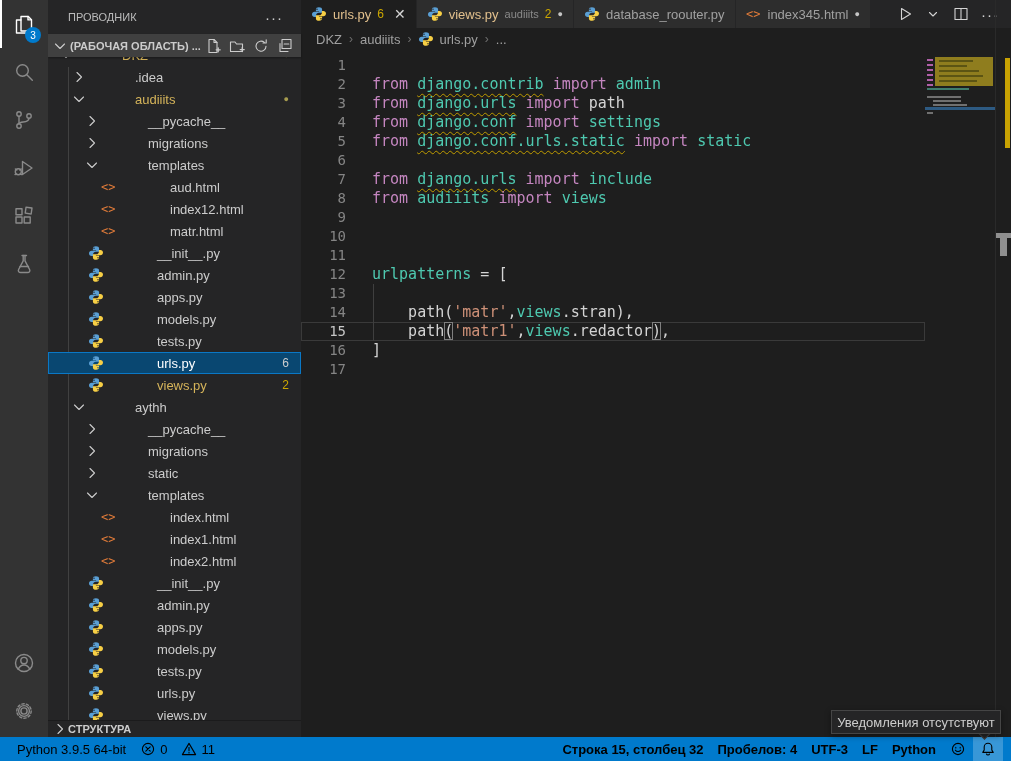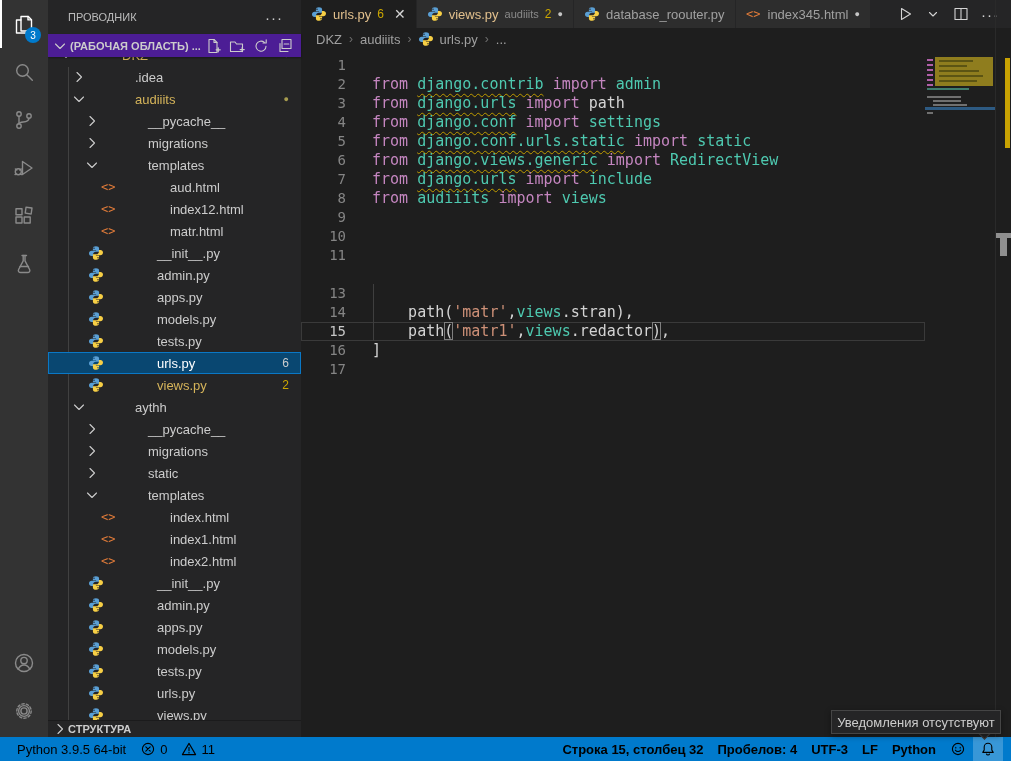--- a/index.html
+++ b/index.html
@@ -14,21 +14,21 @@
   .ab-item.active { color:#ffffff; box-shadow:inset 2px 0 0 #ffffff; }
   .ab-badge { position:absolute; right:7px; bottom:5px; background:#007acc; color:#fff; border-radius:50%;
               width:16px; height:16px; font-size:10px; display:flex; align-items:center; justify-content:center; }
   .ab-bottom { position:absolute; bottom:2px; left:0; }
 
   
   .sidebar { position:absolute; left:48px; top:0; width:253px; height:737px; background:#252526; color:#cccccc; z-index:2; }
   .sb-title { height:34px; display:flex; align-items:center; padding:0 18px 0 20px; font-size:11px; color:#bbbbbb; }
   .sb-title-dots { margin-left:auto; color:#cccccc; font-size:15px; letter-spacing:1px; cursor:pointer; }
   .sb-section { height:23px; display:flex; align-items:center; font-size:11px; font-weight:bold; color:#cccccc;
-                padding:0 8px 0 4px; background:#4c1d95; box-shadow:0 1px 2px rgba(0,0,0,.35); position:relative; z-index:2;}
+                padding:0 8px 0 4px; background:#404040; box-shadow:0 1px 2px rgba(0,0,0,.35); position:relative; z-index:2;}
   .sb-section .lbl { margin-left:2px; white-space:nowrap; overflow:hidden; }
   .sb-actions { margin-left:auto; display:flex; gap:8px; color:#cccccc; }
   .sb-actions .ico { cursor:pointer; }
   .tree { position:absolute; top:57px; left:0; right:0; height:663px; overflow:hidden; }
   .tree-guide { position:absolute; left:20px; top:10px; bottom:0; width:1px; background:#414141; }
   .trow { position:absolute; left:0; width:100%; height:22px; display:flex; align-items:center;
           font-size:13px; color:#cccccc; cursor:pointer;gap:48px; }
   .trow.selected { background:#094771; outline:1px solid #0a78c6; outline-offset:-1px; color:#ffffff; }
   .trow .chev { width:16px; height:16px; flex:0 0 16px; color:#cccccc; }
   .trow .ficon { width:16px; height:16px; flex:0 0 16px; margin-right:5px; position:relative; top:0px; }
@@ -597,26 +597,27 @@
         <span class="bc-item">
           <span>...</span>
         </span>
       </div>
     <div class="code" id="code">
         <div class="cline" style="top: 6px;"><span class="lnum">1</span><span class="ltext"></span></div>
         <div class="cline" style="top: 25px;"><span class="lnum">2</span><span class="ltext"><span class="kw">from</span><span class="pl"> </span><span class="modw">django.contrib</span><span class="pl"> </span><span class="kw">import</span><span class="pl"> </span><span class="ent">admin</span></span></div>
         <div class="cline" style="top: 44px;"><span class="lnum">3</span><span class="ltext"><span class="kw">from</span><span class="pl"> </span><span class="modw">django.urls</span><span class="pl"> </span><span class="kw">import</span><span class="pl"> </span><span class="pl">path</span></span></div>
         <div class="cline" style="top: 63px;"><span class="lnum">4</span><span class="ltext"><span class="kw">from</span><span class="pl"> </span><span class="modw">django.conf</span><span class="pl"> </span><span class="kw">import</span><span class="pl"> </span><span class="ent">settings</span></span></div>
         <div class="cline" style="top: 82px;"><span class="lnum">5</span><span class="ltext"><span class="kw">from</span><span class="pl"> </span><span class="modw">django.conf.urls.static</span><span class="pl"> </span><span class="kw">import</span><span class="pl"> </span><span class="ent">static</span></span></div>
-        <div class="cline" style="top: 101px;"><span class="lnum">6</span><span class="ltext"><span class="kw">from</span><span class="pl"> </span><span class="modw">django.views.generic</span><span class="pl"> </span><span class="kw">import</span><span class="pl"> </span><span class="ent">RedirectView</span></span></div>
+        <div class="cline" style="top: 101px;"><span class="lnum">6</span></div>
         <div class="cline" style="top: 120px;"><span class="lnum">7</span><span class="ltext"><span class="kw">from</span><span class="pl"> </span><span class="modw">django.urls</span><span class="pl"> </span><span class="kw">import</span><span class="pl"> </span><span class="ent">include</span></span></div>
         <div class="cline" style="top: 139px;"><span class="lnum">8</span><span class="ltext"><span class="kw">from</span><span class="pl"> </span><span class="ent">audiiits</span><span class="pl"> </span><span class="kw">import</span><span class="pl"> </span><span class="ent">views</span></span></div>
         <div class="cline" style="top: 158px;"><span class="lnum">9</span><span class="ltext"></span></div>
         <div class="cline" style="top: 177px;"><span class="lnum">10</span><span class="ltext"></span></div>
         <div class="cline" style="top: 196px;"><span class="lnum">11</span><span class="ltext"></span></div>
+        <div class="cline" style="top: 215px;"><span class="lnum">12</span><span class="ltext"><span class="ent">urlpatterns</span><span class="pl"> = [</span></span></div>
         <div class="cline" style="top: 234px;"><span class="lnum">13</span></div>
         <div class="cline" style="top: 253px;"><span class="lnum">14</span><span class="ltext"><span class="pl">    path(</span><span class="str">'matr'</span><span class="pl">,</span><span class="ent">views</span><span class="pl">.stran),</span></span></div>
         <div class="cline current" style="top: 272px;"><span class="lnum cur">15</span><span class="ltext"><span class="pl">    path</span><span class="brk">(</span><span class="str">'matr1'</span><span class="pl">,</span><span class="ent">views</span><span class="pl">.redactor</span><span class="brk">)</span><span class="pl">,</span></span></div>
         <div class="cline" style="top: 291px;"><span class="lnum">16</span><span class="ltext"><span class="pl">]</span></span></div>
         <div class="cline" style="top: 310px;"><span class="lnum">17</span><span class="ltext"></span></div>
         <div class="indent-guide" style="top: 234px; height: 57px;"></div>
       </div>
 
     <div class="minimap">
       <div class="mm" style="left:10px;top:57px;width:58px;height:29px;background:#8f7d1e;"></div>

